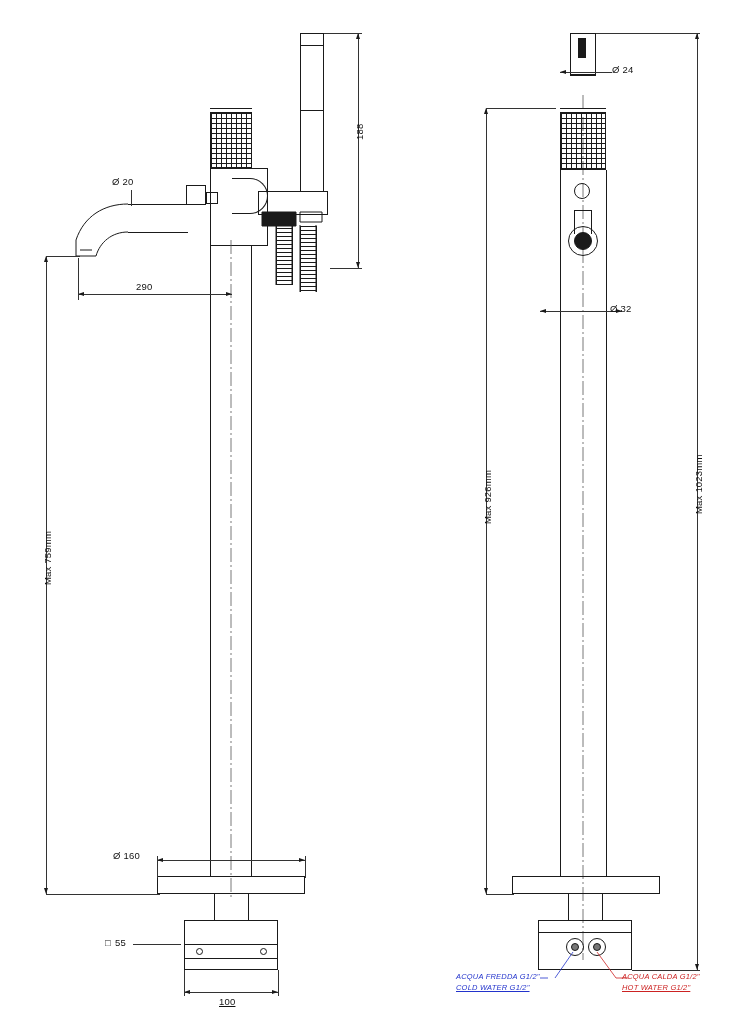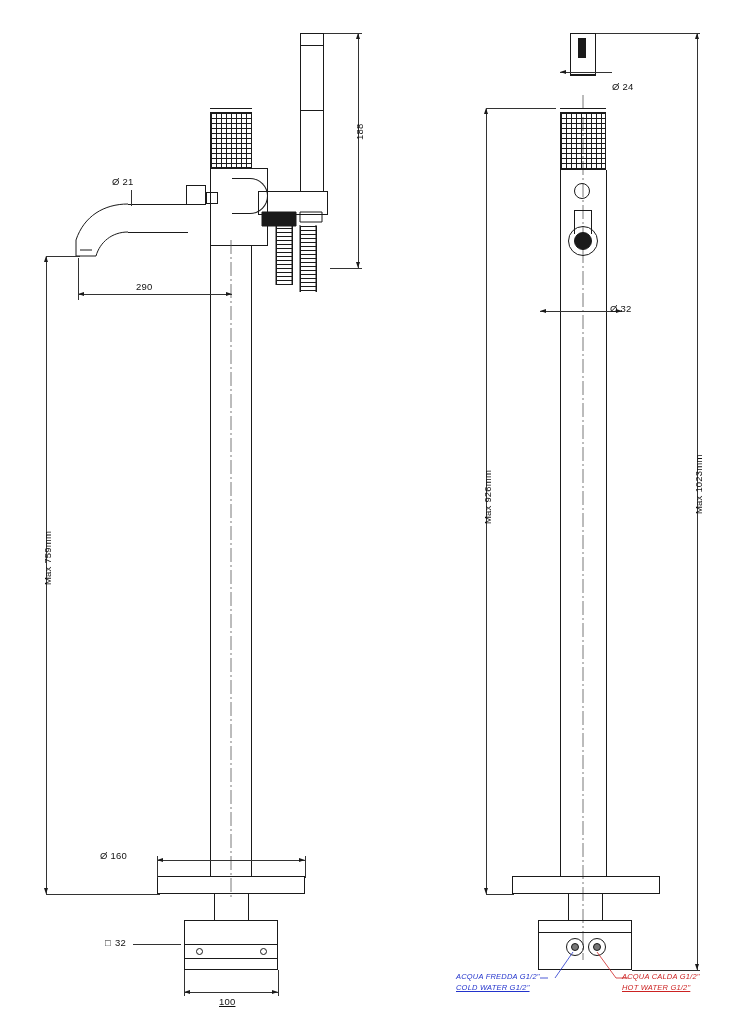--- a/index.html
+++ b/index.html
@@ -154,21 +154,21 @@
 
   <div class="box" style="left:184px; top:920px; width:94px; height:50px;"></div>
   <div class="ln h" style="left:184px; top:944px; width:94px;"></div>
   <div class="ln h" style="left:184px; top:958px; width:94px;"></div>
   <div class="ln v" style="left:214px; top:894px; width:1px; height:26px;"></div>
   <div class="ln v" style="left:248px; top:894px; width:1px; height:26px;"></div>
   <div class="circle" style="left:196px; top:948px; width:7px; height:7px;"></div>
   <div class="circle" style="left:260px; top:948px; width:7px; height:7px;"></div>
 
   <div class="ln v dim" style="left:131px; top:190px; width:1px; height:16px;"></div>
-  <div class="lbl" style="left:112px; top:176px;">Ø 21</div>
+  <div class="lbl" style="left:112px; top:176px;">Ø 20</div>
 
   <div class="ln h dim" style="left:78px; top:294px; width:154px;"></div>
   <div class="arrow l" style="left:78px; top:291.5px;"></div>
   <div class="arrow r" style="left:226px; top:291.5px;"></div>
   <div class="ln v dim" style="left:78px; top:258px; width:1px; height:42px;"></div>
   <div class="lbl" style="left:136px; top:281px;">290</div>
 
   <div class="ln v dim" style="left:358px; top:33px; width:1px; height:235px;"></div>
   <div class="arrow u" style="left:355.5px; top:33px;"></div>
   <div class="arrow d" style="left:355.5px; top:262px;"></div>
@@ -181,24 +181,24 @@
   <div class="arrow d" style="left:43.5px; top:888px;"></div>
   <div class="ln h dim" style="left:46px; top:256px; width:34px;"></div>
   <div class="ln h dim" style="left:46px; top:894px; width:114px;"></div>
   <div class="lbl vert" style="left:42px; top:585px;">Max 759mm</div>
 
   <div class="ln h dim" style="left:157px; top:860px; width:148px;"></div>
   <div class="arrow l" style="left:157px; top:857.5px;"></div>
   <div class="arrow r" style="left:299px; top:857.5px;"></div>
   <div class="ln v dim" style="left:157px; top:856px; width:1px; height:22px;"></div>
   <div class="ln v dim" style="left:305px; top:856px; width:1px; height:22px;"></div>
-  <div class="lbl" style="left:100px; top:850px;">Ø 160</div>
+  <div class="lbl" style="left:113px; top:850px;">Ø 160</div>
 
   <div class="lbl" style="left:105px; top:937px;">□</div>
-  <div class="lbl" style="left:115px; top:937px;">32</div>
+  <div class="lbl" style="left:115px; top:937px;">55</div>
   <div class="ln h dim" style="left:133px; top:944px; width:48px;"></div>
 
   <div class="ln h dim" style="left:184px; top:992px; width:94px;"></div>
   <div class="arrow l" style="left:184px; top:989.5px;"></div>
   <div class="arrow r" style="left:272px; top:989.5px;"></div>
   <div class="ln v dim" style="left:184px; top:970px; width:1px; height:26px;"></div>
   <div class="ln v dim" style="left:278px; top:970px; width:1px; height:26px;"></div>
   <div class="lbl" style="left:219px; top:996px;text-decoration:underline;">100</div>
 
   <div class="box" style="left:570px; top:33px; width:26px; height:42px;"></div>
@@ -225,21 +225,21 @@
   <div class="ln h" style="left:538px; top:932px; width:94px;"></div>
   <div class="ln v" style="left:568px; top:894px; width:1px; height:26px;"></div>
   <div class="ln v" style="left:602px; top:894px; width:1px; height:26px;"></div>
   <div class="circle" style="left:566px; top:938px; width:18px; height:18px;"></div>
   <div class="circle" style="left:588px; top:938px; width:18px; height:18px;"></div>
   <div class="circle" style="left:571px; top:943px; width:8px; height:8px; background:#777;"></div>
   <div class="circle" style="left:593px; top:943px; width:8px; height:8px; background:#777;"></div>
 
   <div class="ln h dim" style="left:560px; top:72px; width:52px;"></div>
   <div class="arrow l" style="left:560px; top:69.5px;"></div>
-  <div class="lbl" style="left:612px; top:81px;">Ø 24</div>
+  <div class="lbl" style="left:612px; top:64px;">Ø 24</div>
 
   <div class="ln h dim" style="left:540px; top:311px; width:82px;"></div>
   <div class="arrow l" style="left:540px; top:308.5px;"></div>
   <div class="arrow r" style="left:616px; top:308.5px;"></div>
   <div class="lbl" style="left:610px; top:303px;">Ø 32</div>
 
   <div class="ln v dim" style="left:486px; top:108px; width:1px; height:786px;"></div>
   <div class="arrow u" style="left:483.5px; top:108px;"></div>
   <div class="arrow d" style="left:483.5px; top:888px;"></div>
   <div class="ln h dim" style="left:486px; top:108px; width:70px;"></div>

